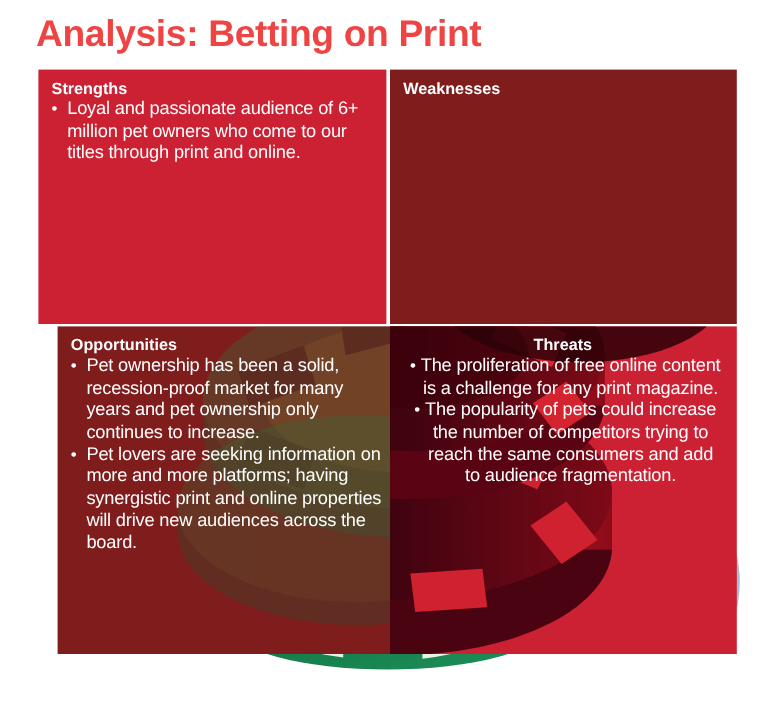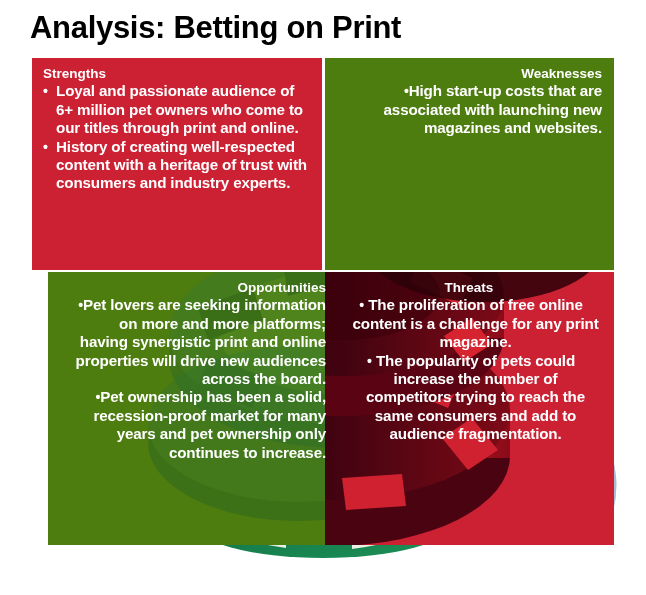--- a/index.html
+++ b/index.html
@@ -21,21 +21,21 @@
   }
 
   
   #title {
     position: absolute;
     left: 30px;
     top: 10px;
     font-size: 31px;
     font-weight: bold;
     letter-spacing: -0.3px;
-    color: #000000;
+    color: #ef4444;
     font-family: "Liberation Sans", sans-serif;
     white-space: nowrap;
   }
 
   
   #chips-art {
     position: absolute;
     left: 0;
     top: 0;
     width: 646px;
@@ -52,21 +52,21 @@
     height: 487px;
   }
 
   .quad {
     position: absolute;
     overflow: hidden;
     padding: 8px 12px 8px 11px;
   }
 
   .quad.red   { background: #cc2033; }
-  .quad.green { background: #4d7c0f; text-align: right; }
+  .quad.green { background: #7f1d1d; }
 
   
   #quad-strengths     { left: 0;     top: 0;     width: 290px; height: 212px; }
   
   #quad-weaknesses    { left: 293px; top: 0;     width: 289px; height: 212px; }
   
   #quad-opportunities { left: 16px;     top: 214px; width: 290px; height: 273px; }
   
   #quad-threats       { left: 293px; top: 214px; width: 289px; height: 273px; text-align: center; }
 
@@ -83,21 +83,21 @@
 
   .bullets {
     list-style: none;
     position: relative;
     z-index: 3;
   }
 
   .bullets li {
     color: #ffffff;
     font-size: 15.2px;
-    font-weight: bold;
+    font-weight: normal;
     line-height: 1.215;
     padding-left: 13px;
     text-indent: -13px;
     margin-bottom: 0px;
     font-family: "Liberation Sans", sans-serif;
     letter-spacing: -0.15px;
   }
 
   .bullets li::before {
     content: "\2022";
@@ -171,28 +171,26 @@
       <path d="M600 432 Q614 452 616 476 Q618 500 610 520 L602 517 Q610 496 608 474 Q606 452 594 435 Z" fill="#8fa9c4" opacity="0.7"></path>
     </g>
   </svg>
 
   <div id="swot-grid">
 
     <div class="quad red" id="quad-strengths">
       <div class="quad-heading">Strengths</div>
       <ul class="bullets">
         <li>Loyal and passionate audience of 6+ million pet owners who come to our titles through print and online.</li>
-        <li>History of creating well-respected content with a heritage of trust with consumers and  industry experts.</li>
       </ul>
     </div>
 
     <div class="quad green" id="quad-weaknesses">
       <div class="quad-heading">Weaknesses</div>
       <ul class="bullets">
-        <li>High start-up costs that are associated with launching new magazines and websites.</li>
       </ul>
     </div>
 
     <div class="quad green" id="quad-opportunities">
       <svg class="quad-art" viewBox="0 0 582 487" preserveAspectRatio="none" aria-hidden="true">
         <g opacity="0.30">
           <ellipse cx="291" cy="300" rx="170" ry="90" fill="#1c5f33"></ellipse>
           <ellipse cx="291" cy="276" rx="170" ry="90" fill="#2f7a3f"></ellipse>
           <ellipse cx="291" cy="274" rx="120" ry="62" fill="#56973f"></ellipse>
           <path d="M150 250 L205 230 L215 262 L160 282 Z" fill="#11502b"></path>
@@ -203,22 +201,22 @@
         </g>
         <g opacity="0.28">
           <ellipse cx="250" cy="385" rx="150" ry="78" fill="#16572f"></ellipse>
           <ellipse cx="250" cy="366" rx="150" ry="78" fill="#2b7339"></ellipse>
         </g>
 
         <path d="M345 200 L352 228 L380 236 L352 244 L345 272 L338 244 L310 236 L338 228 Z" fill="#d8f0b8" opacity="0.55"></path>
       </svg>
       <div class="quad-heading">Opportunities</div>
       <ul class="bullets">
+        <li>Pet ownership has been a solid, recession-proof market for many years and pet ownership only continues to increase.</li>
         <li>Pet lovers are seeking information on more and more platforms; having synergistic print and online properties will drive new audiences across the board.</li>
-        <li>Pet ownership has been a solid, recession-proof market for many years and pet ownership only continues to increase.</li>
       </ul>
     </div>
 
     <div class="quad red" id="quad-threats">
       <svg class="quad-art" viewBox="0 0 582 487" preserveAspectRatio="none" aria-hidden="true">
         <defs>
           <linearGradient id="gRedChipTop" x1="0" y1="0" x2="1" y2="0">
             <stop offset="0%" stop-color="#2a0107"></stop>
             <stop offset="50%" stop-color="#420310"></stop>
             <stop offset="100%" stop-color="#7d0a17"></stop>

